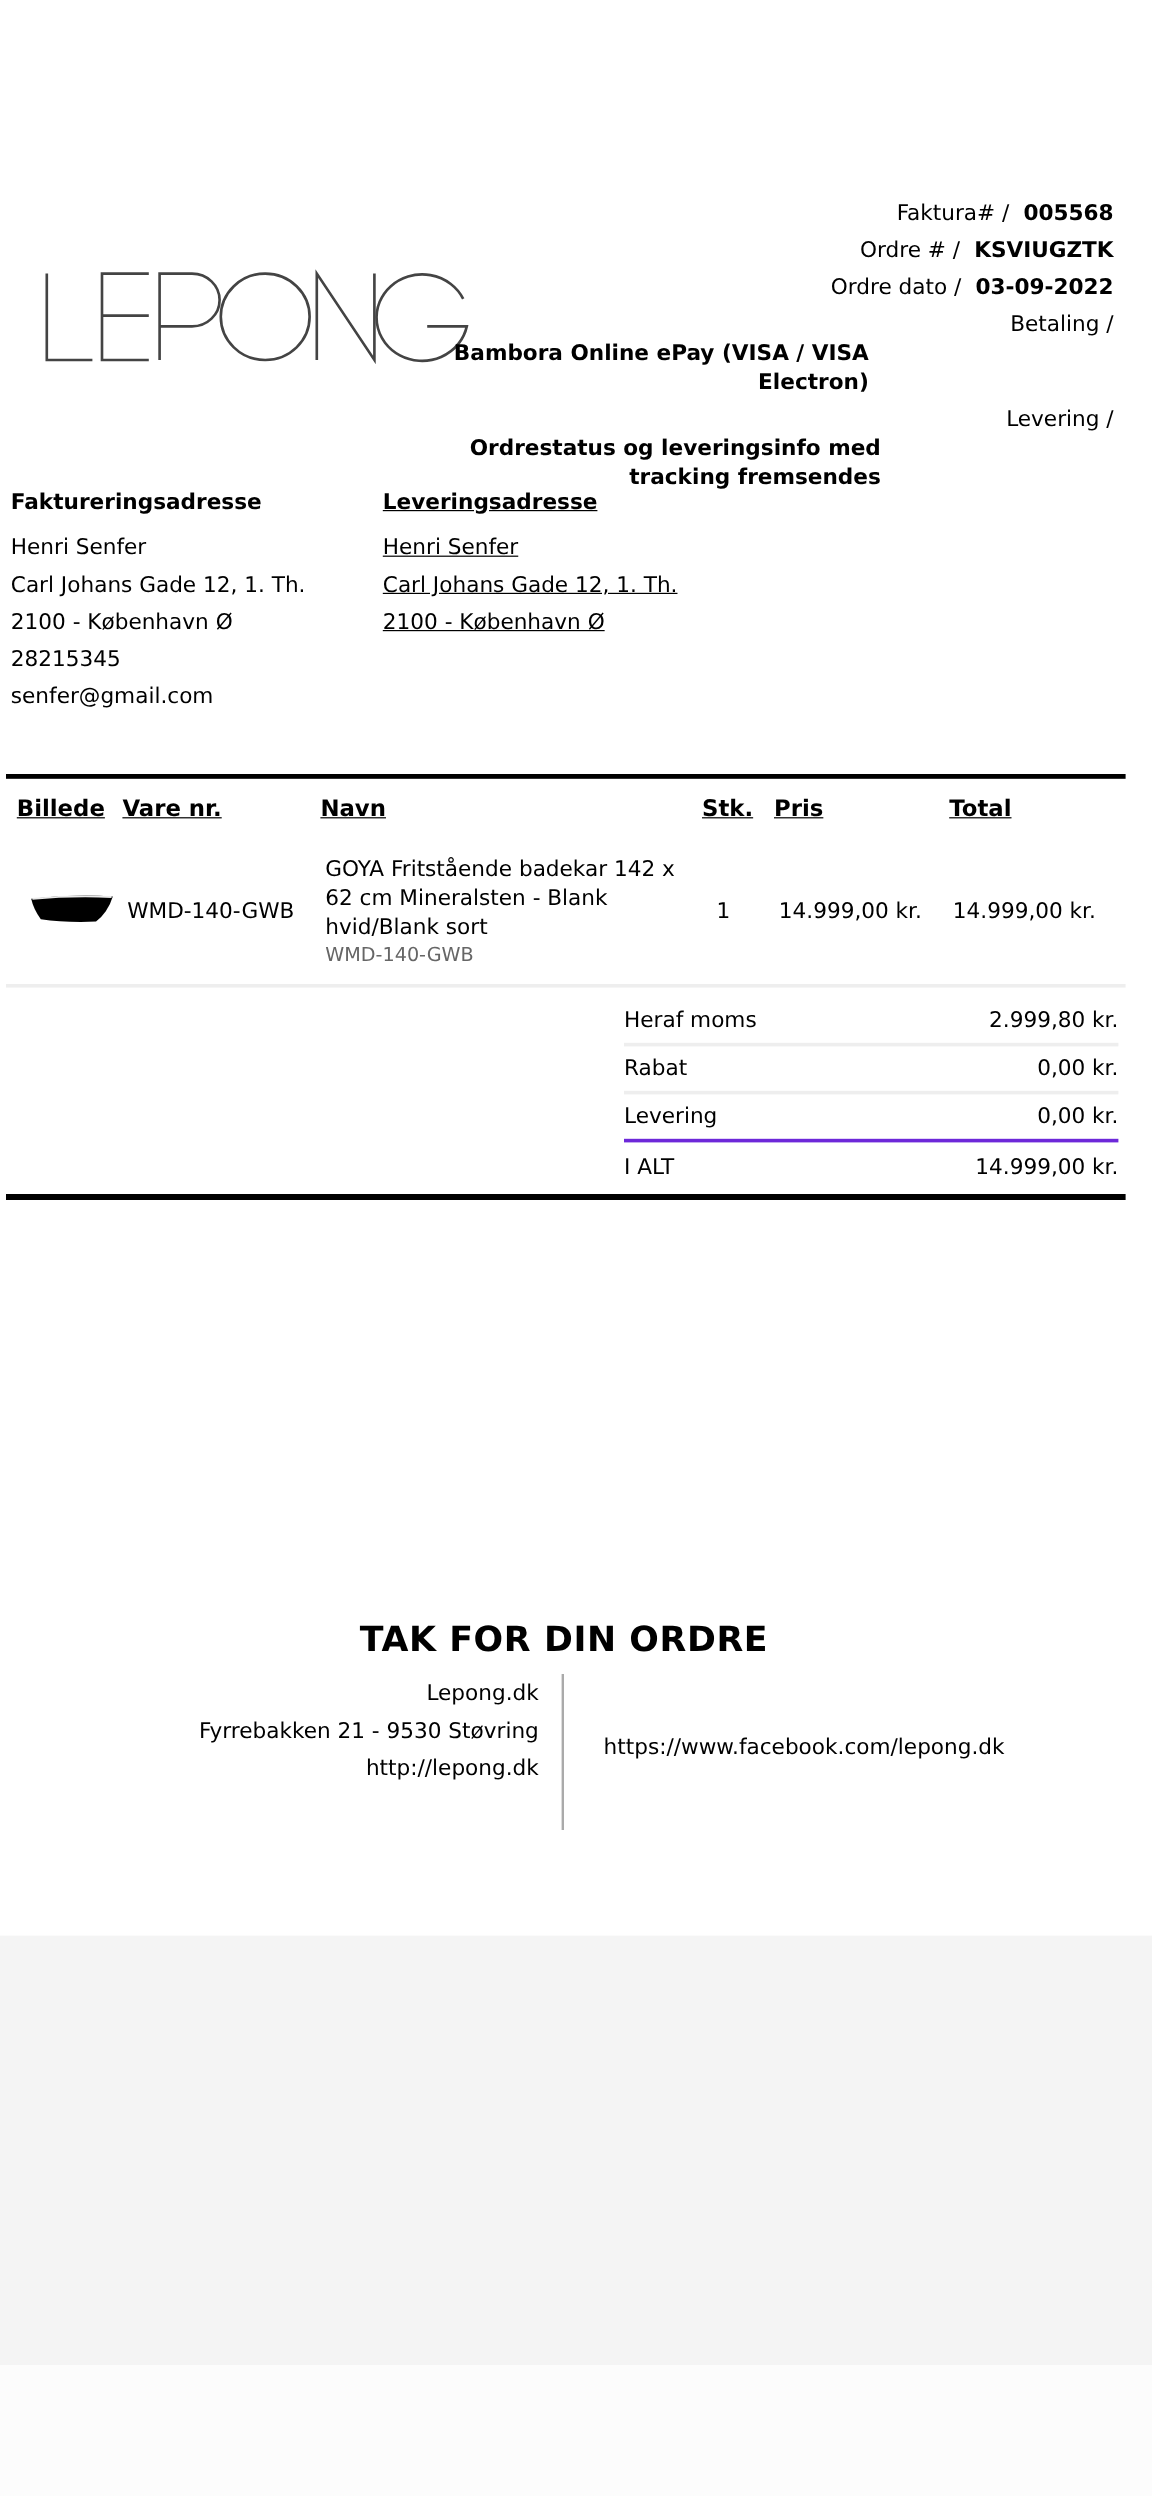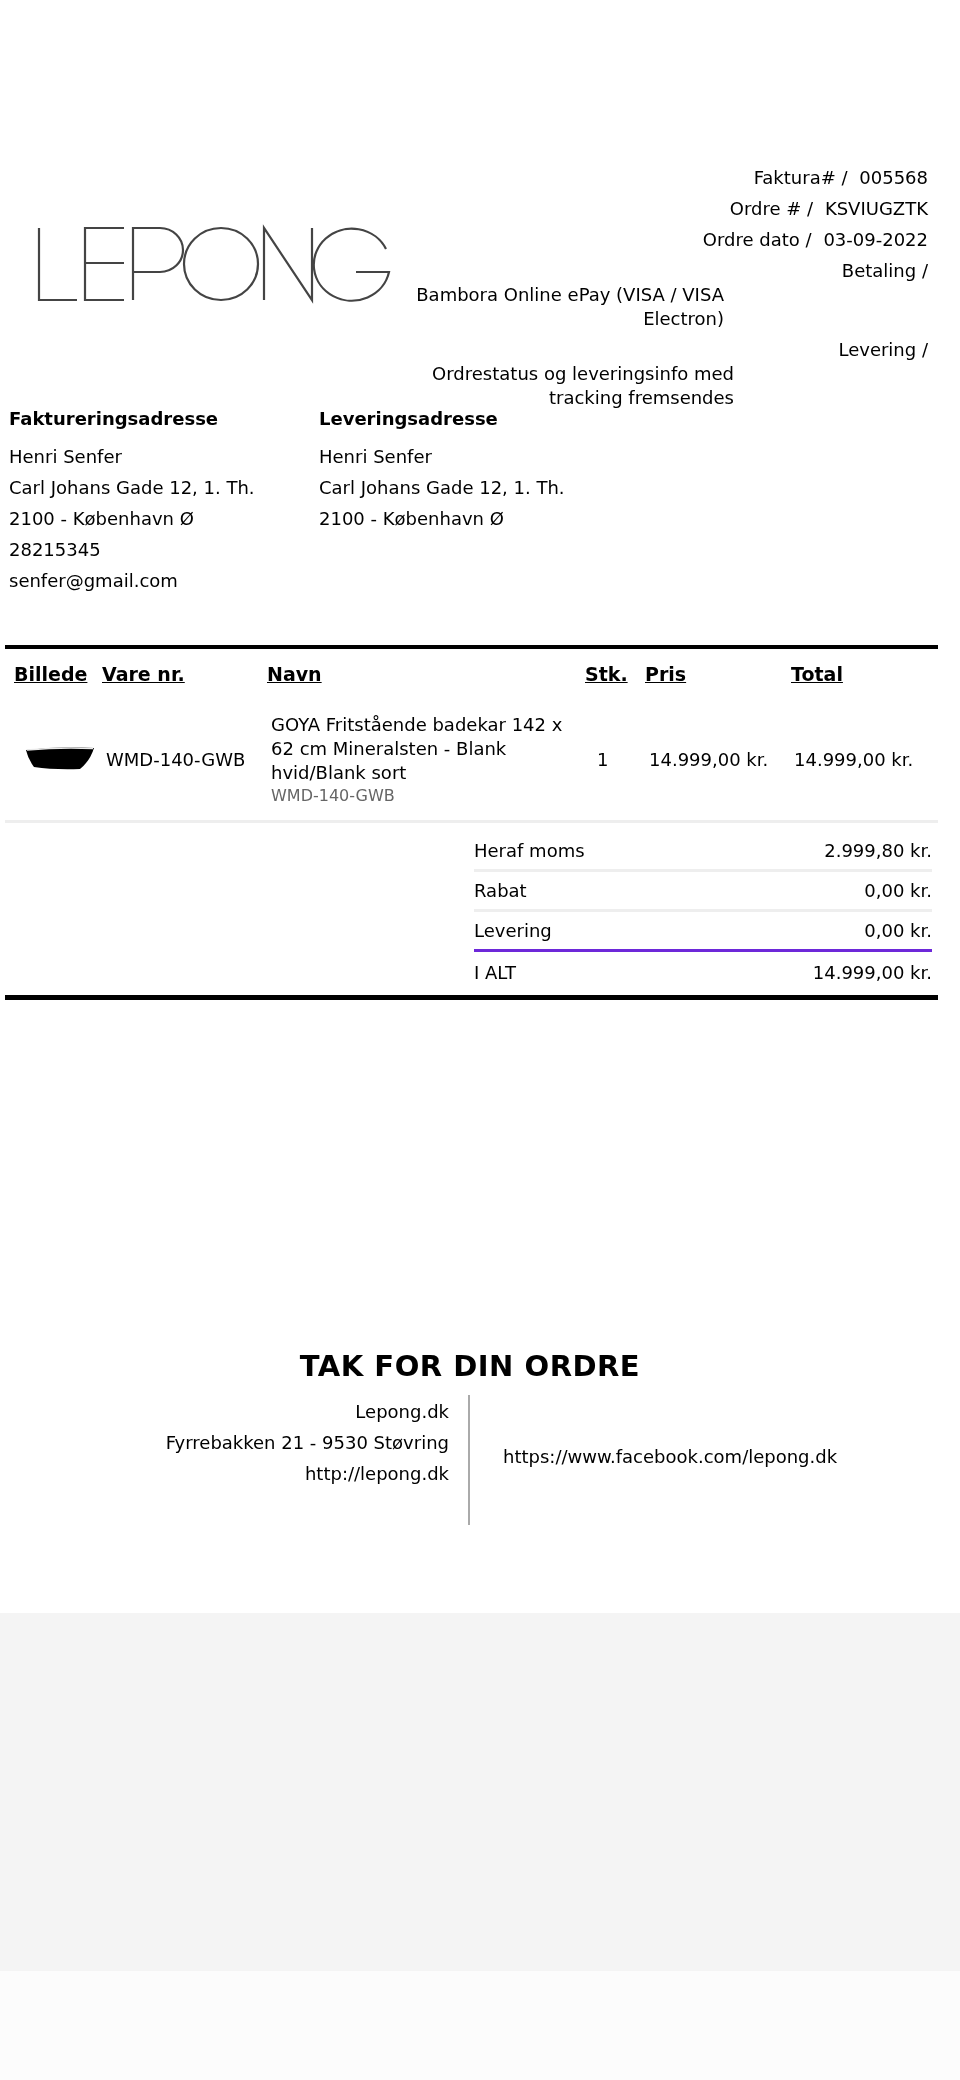--- a/index.html
+++ b/index.html
@@ -4,30 +4,30 @@
   <style>
     * { box-sizing: border-box; margin: 0; padding: 0; }
     html, body { width: 960px; height: 2080px; background: #ffffff; overflow: hidden; }
     body { font-family: "DejaVu Sans", sans-serif; color: #000; font-size: 18px; position: relative; }
 
     
     .logo { position: absolute; left: 36px; top: 224px; width: 356px; height: 80px; }
     .meta { position: absolute; right: 32px; top: 166px; width: 560px; text-align: right; font-size: 18px; line-height: 24px; }
     .meta-row { margin-bottom: 7px; }
     .meta-row .lbl { font-weight: normal; }
-    .meta-row .val { font-weight: normal; margin-left: 6px; }
+    .meta-row .val { font-weight: bold; margin-left: 6px; }
     .meta-row.wrap { display: flex; justify-content: flex-end; flex-direction: column; }
     .meta-row.wrap .lbl { white-space: nowrap; padding-top: 0; }
     .meta-row.wrap .val { display: inline-block; max-width: 360px; }
     .meta-row.pay .val { max-width: 350px; }
 
     
     .addr { position: absolute; top: 403px; font-size: 18px; line-height: 31px; }
     .addr.billing { left: 9px; }
-    .addr.shipping { left: 319px; }
+    .addr.shipping { left: 319px; text-decoration: underline; }
     .addr h3 { font-size: 18px; font-weight: bold; margin-bottom: 7px; line-height: 31px; }
 
     
     .items { position: absolute; left: 5px; top: 645px; width: 933px; }
     .items .topline { height: 4px; background: #000; }
     .items .head { display: flex; height: 50px; align-items: center; font-weight: bold; font-size: 19px; text-decoration: underline; }
     .col-img { width: 95px; padding-left: 9px; }
     .col-sku { width: 165px; padding-left: 2px; }
     .col-name { width: 320px; padding-left: 2px; }
     .col-qty { width: 60px; padding-left: 0px; }
@@ -37,21 +37,21 @@
     .items .row .col-sku { padding-left: 6px; }
     .items .row .col-name { padding-left: 6px; line-height: 24px; }
     .items .row .col-qty { padding-left: 12px; }
     .items .row .col-price { padding-left: 4px; }
     .items .row .col-total { padding-left: 3px; }
     .sku-sub { color: #666666; font-size: 16px; line-height: 22px; }
     .tub { width: 72px; height: 26px; margin-left: 10px; }
 
     
     .totals { position: absolute; left: 474px; top: 832px; width: 458px; font-size: 18px; }
-    .tot-row { display: flex; justify-content: space-between; height: 40px; align-items: center; border-bottom: 3px solid #eeeeee; }
+    .tot-row { display: flex; justify-content: space-between; height: 40px; align-items: center; border-bottom: 3px solid #eeeeee; margin-left: 46px; }
     .tot-row.last-before { border-bottom: 3px solid #6d28d9; }
     .tot-row.grand { border-bottom: none; }
     .bottomline { position: absolute; left: 5px; top: 995px; width: 933px; height: 5px; background: #000; }
 
     
     .thanks { position: absolute; left: 0; top: 1349px; width: 940px; text-align: center; font-size: 29px; font-weight: bold; letter-spacing: 0.5px; }
     .foot-left { position: absolute; right: 511px; top: 1396px; text-align: right; font-size: 18px; line-height: 31px; }
     .foot-divider { position: absolute; left: 468px; top: 1395px; width: 2px; height: 130px; background: #aaaaaa; }
     .foot-right { position: absolute; left: 503px; top: 1441px; font-size: 18px; line-height: 31px; }
 

